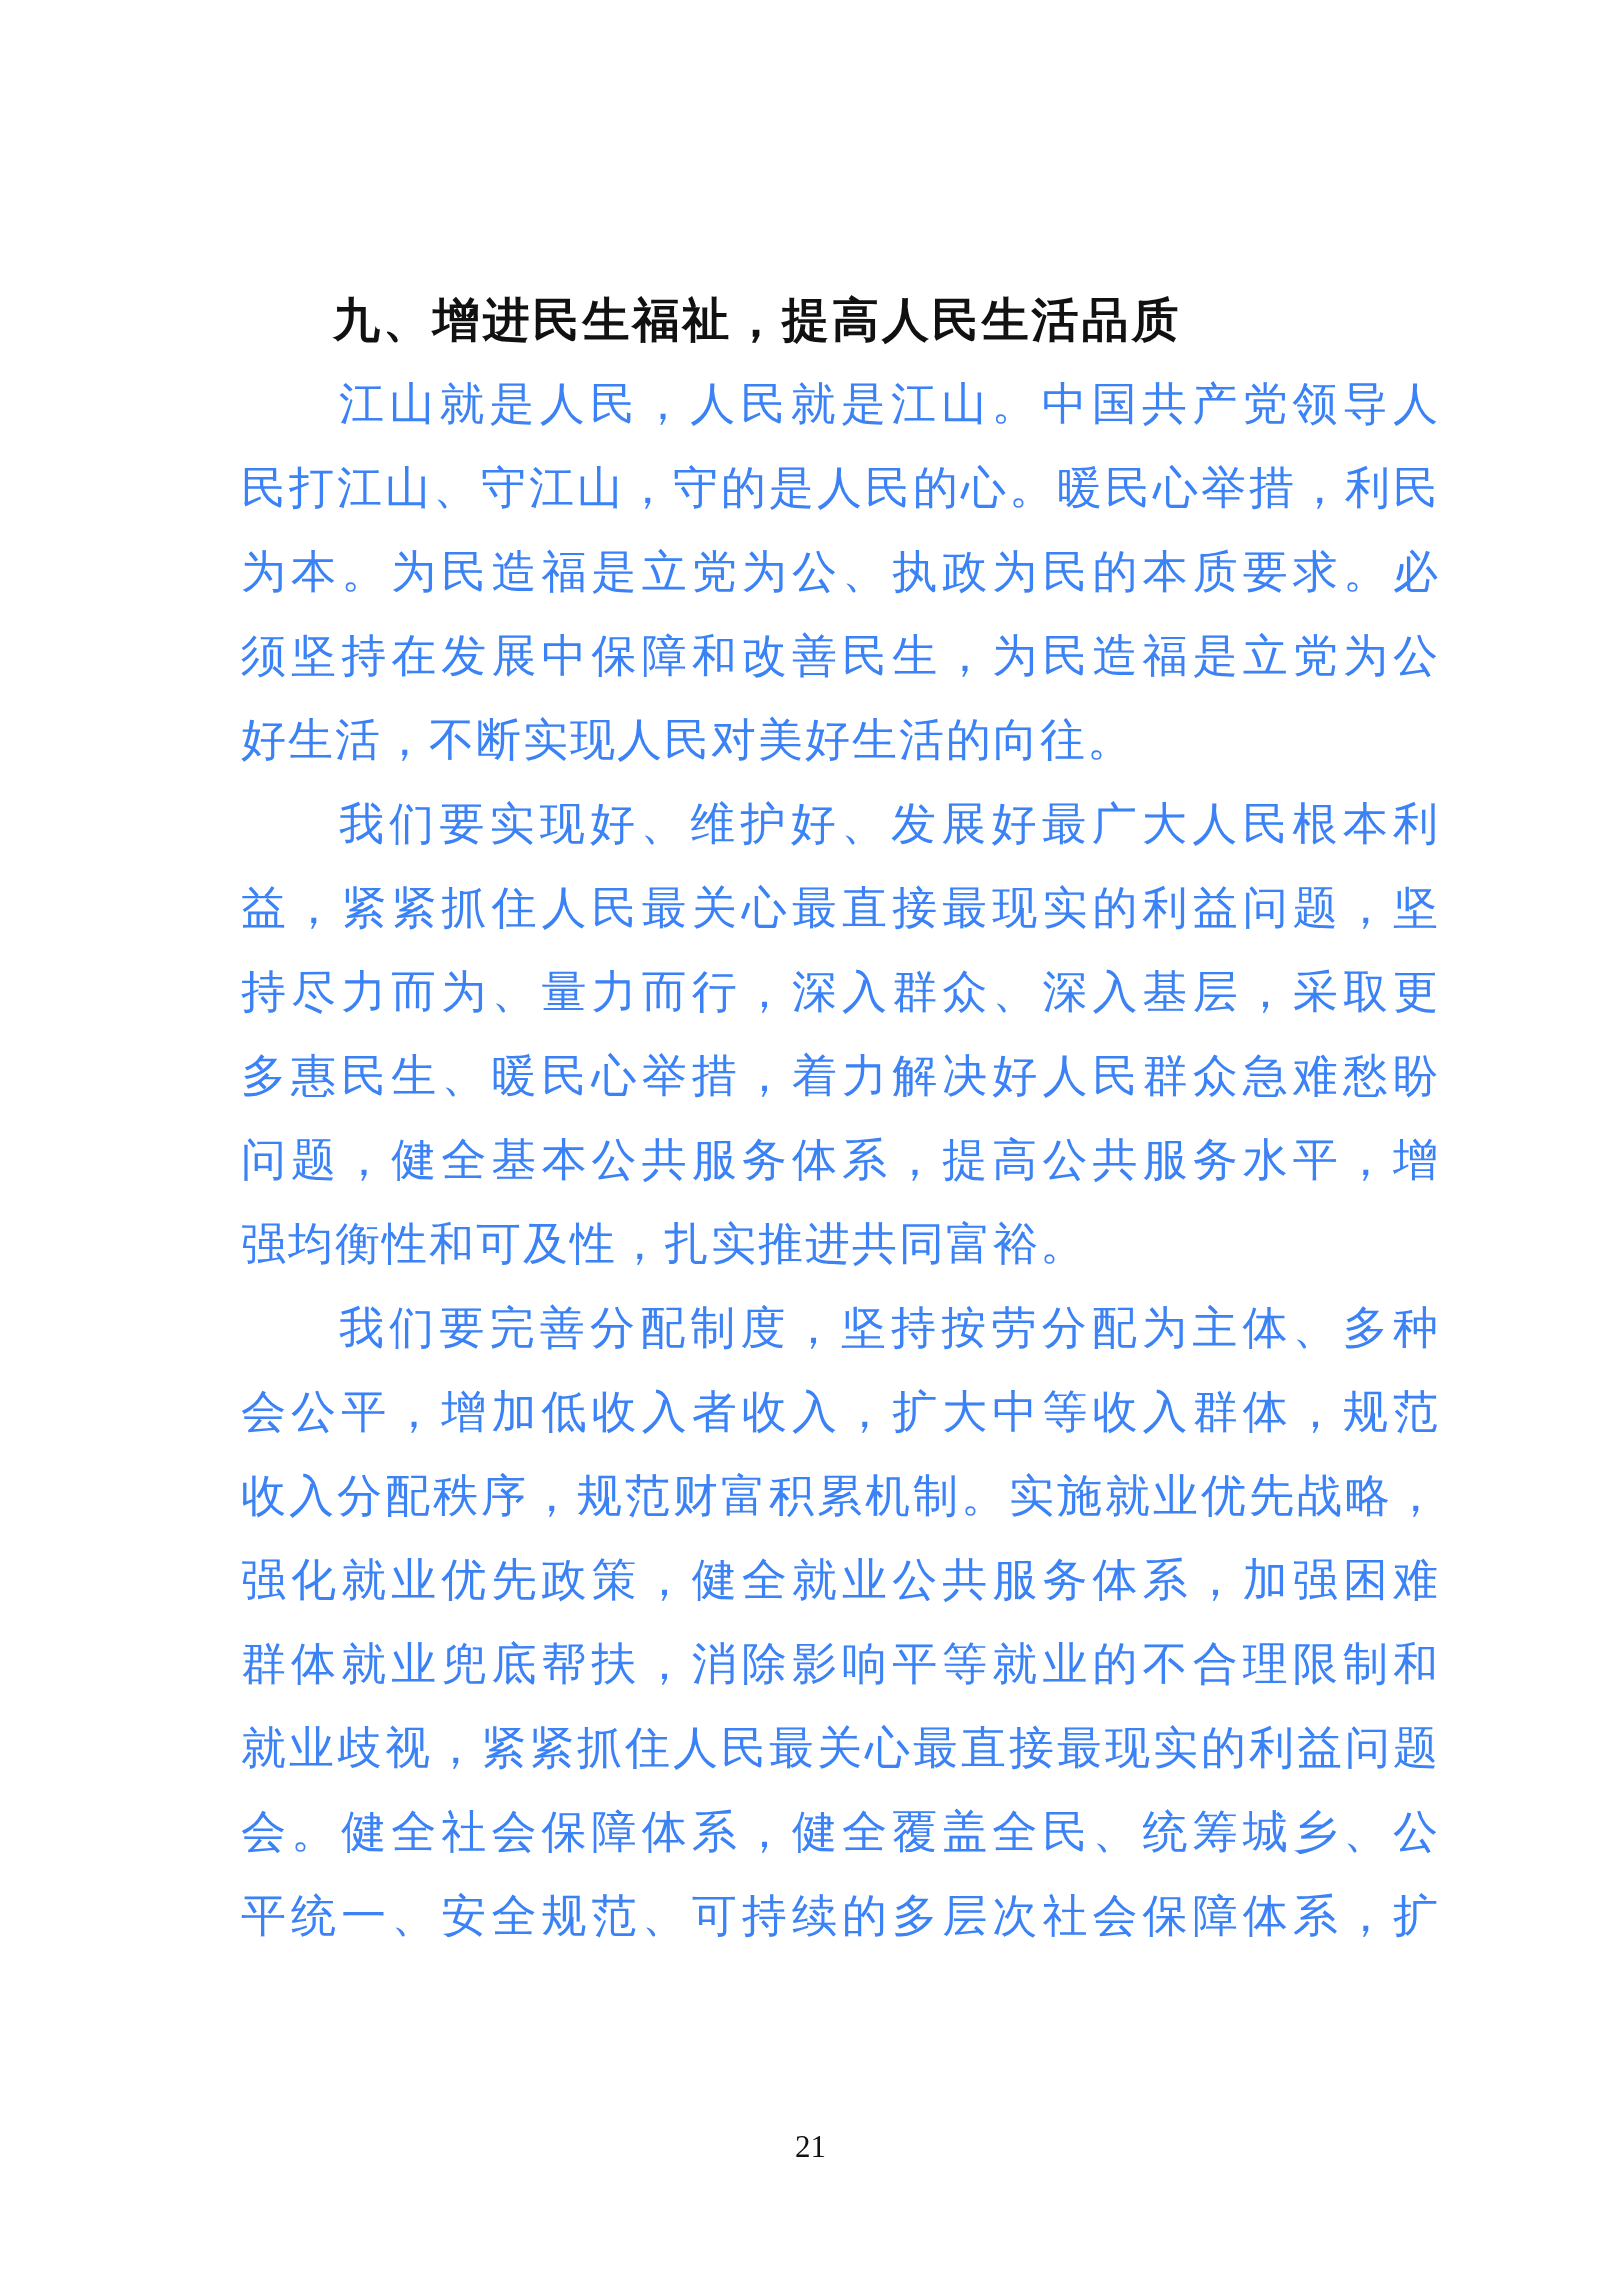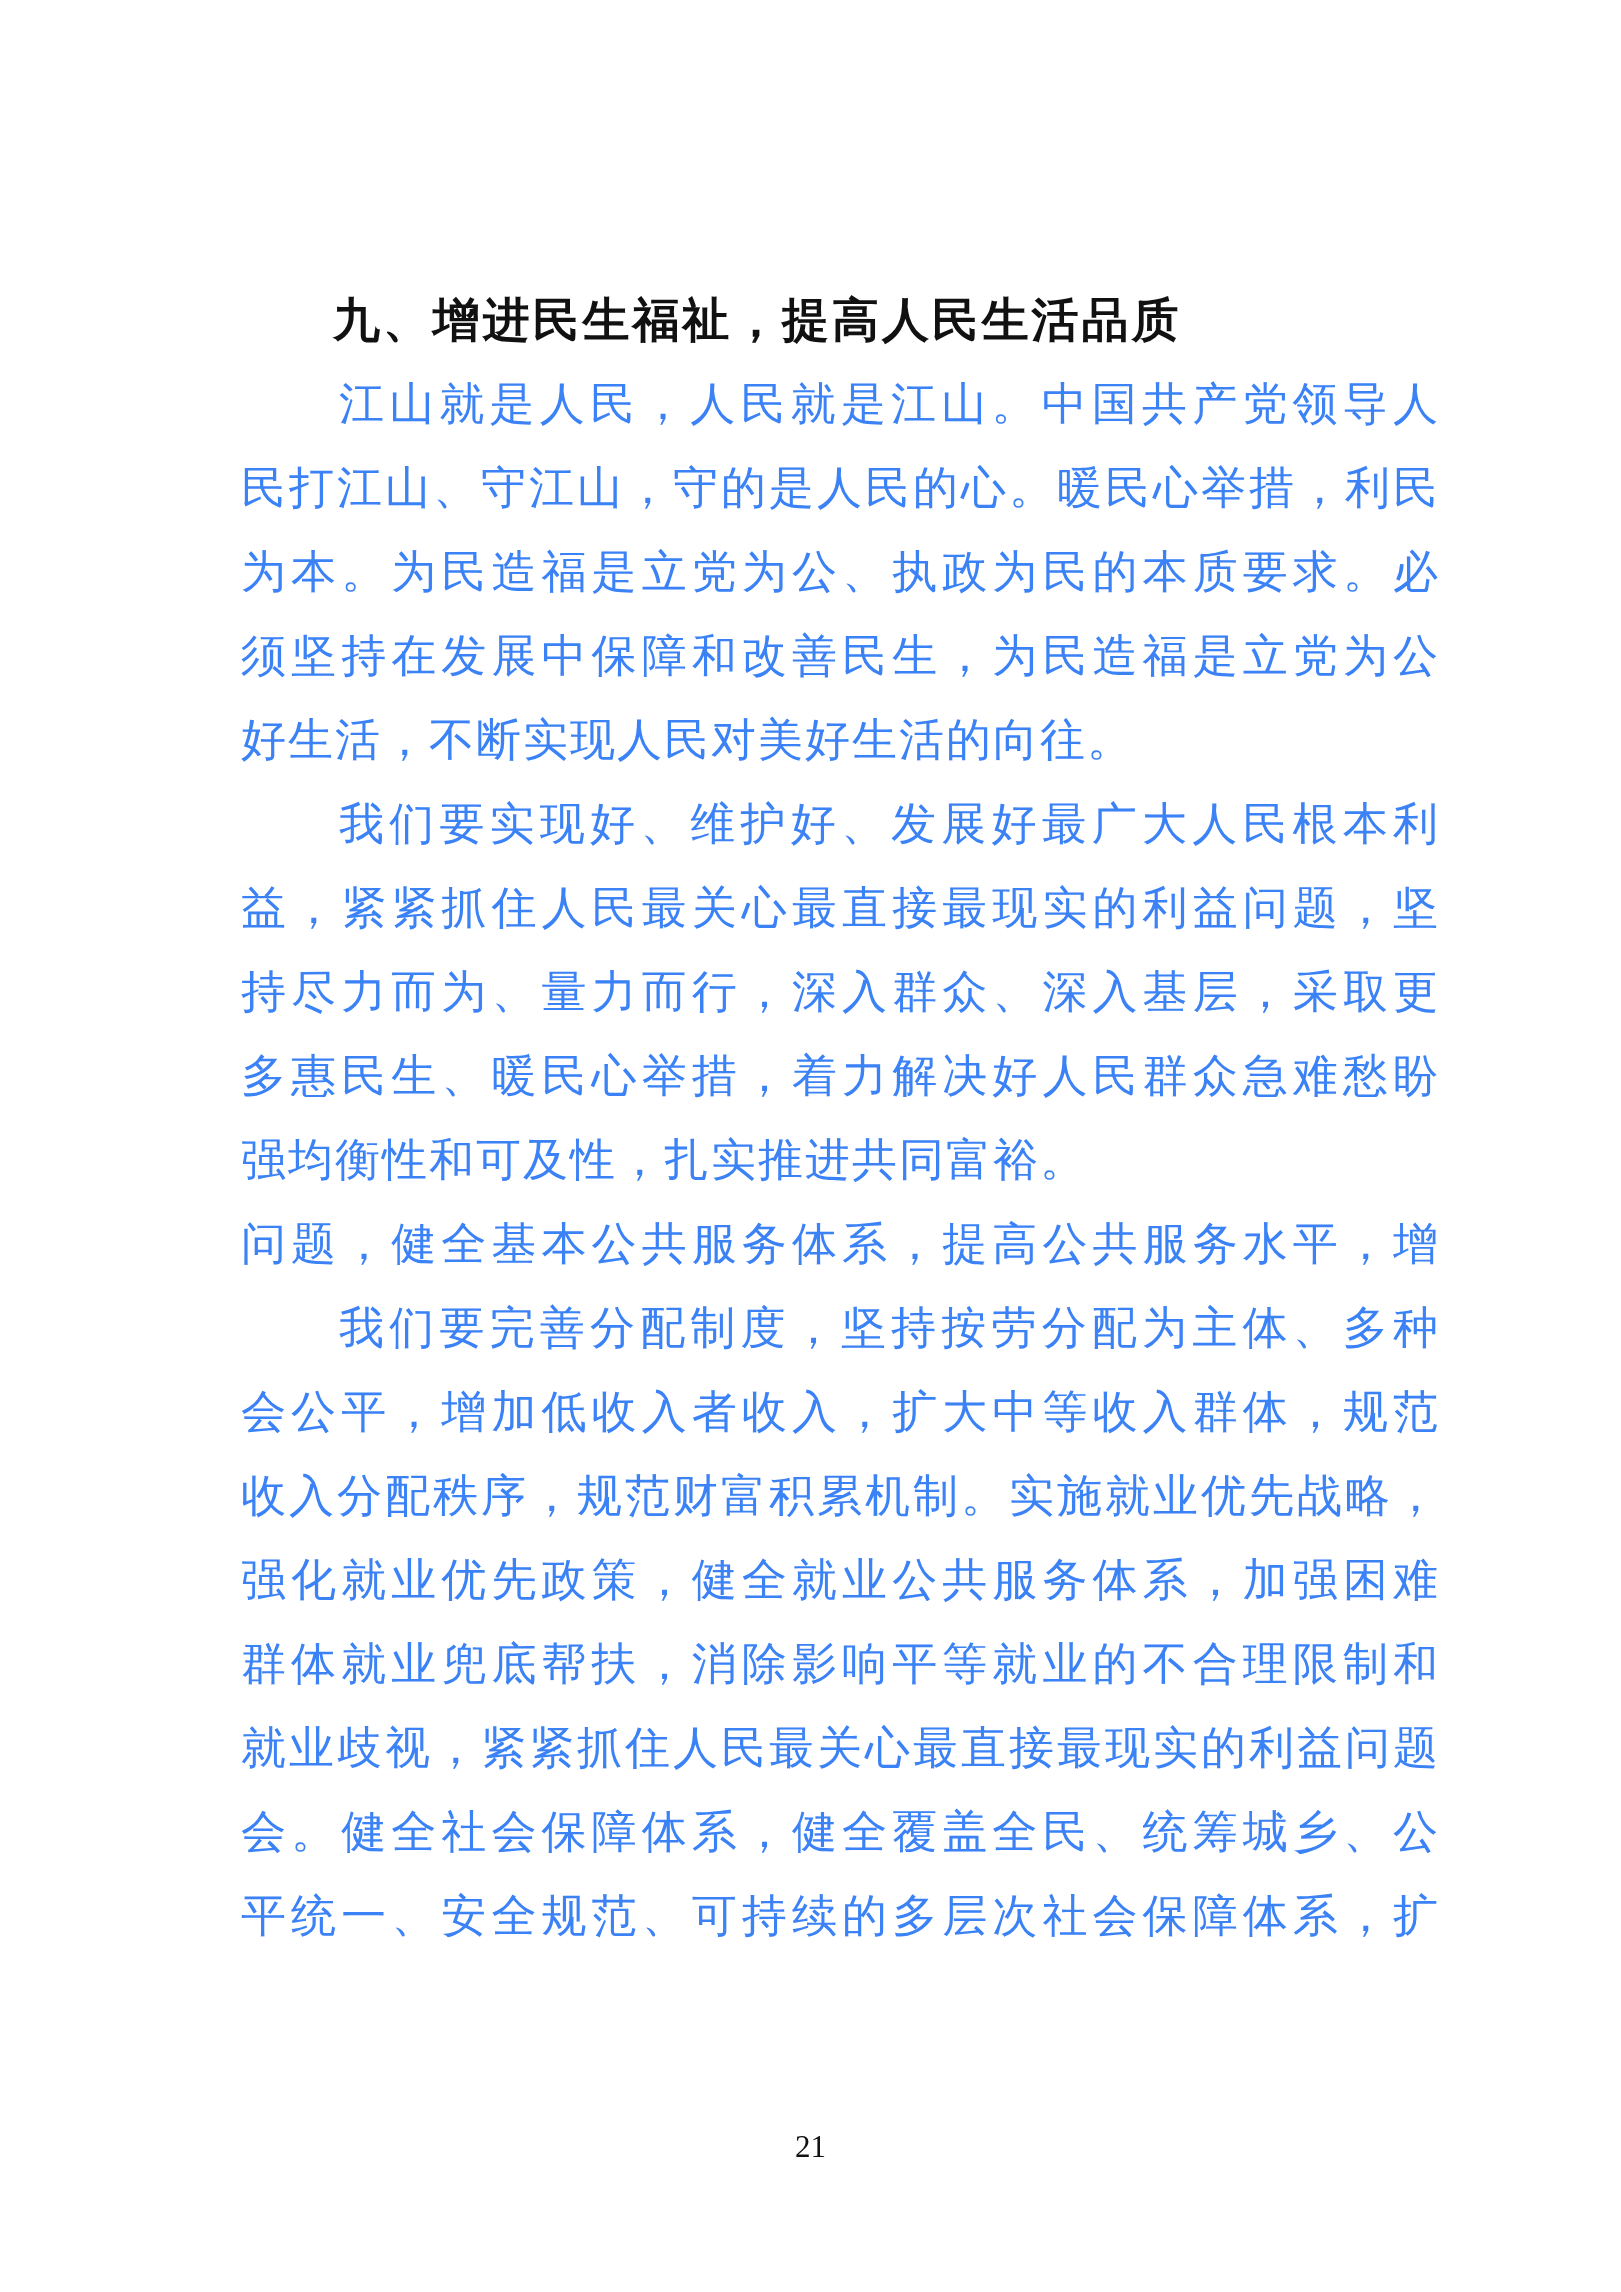--- a/index.html
+++ b/index.html
@@ -80,22 +80,22 @@
       <div class="line">为本。为民造福是立党为公、执政为民的本质要求。必</div>
       <div class="line">须坚持在发展中保障和改善民生，为民造福是立党为公</div>
       <div class="line plast">好生活，不断实现人民对美好生活的向往。</div>
     </div>
 
     <div class="para">
       <div class="line first">我们要实现好、维护好、发展好最广大人民根本利</div>
       <div class="line">益，紧紧抓住人民最关心最直接最现实的利益问题，坚</div>
       <div class="line">持尽力而为、量力而行，深入群众、深入基层，采取更</div>
       <div class="line">多惠民生、暖民心举措，着力解决好人民群众急难愁盼</div>
+      <div class="line">问题，健全基本公共服务体系，提高公共服务水平，增</div>
       <div class="line plast">强均衡性和可及性，扎实推进共同富裕。</div>
-      <div class="line">问题，健全基本公共服务体系，提高公共服务水平，增</div>
     </div>
 
     <div class="para">
       <div class="line first">我们要完善分配制度，坚持按劳分配为主体、多种</div>
       <div class="line">会公平，增加低收入者收入，扩大中等收入群体，规范</div>
       <div class="line">收入分配秩序，规范财富积累机制。实施就业优先战略，</div>
       <div class="line">强化就业优先政策，健全就业公共服务体系，加强困难</div>
       <div class="line">群体就业兜底帮扶，消除影响平等就业的不合理限制和</div>
       <div class="line">就业歧视，紧紧抓住人民最关心最直接最现实的利益问题</div>
       <div class="line">会。健全社会保障体系，健全覆盖全民、统筹城乡、公</div>

